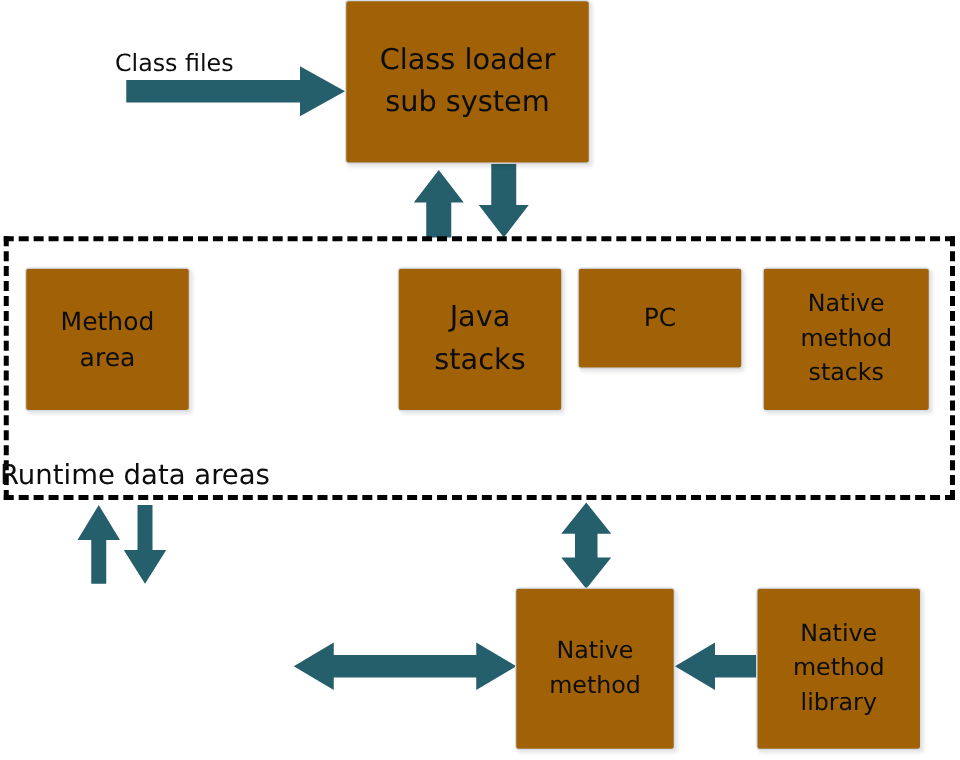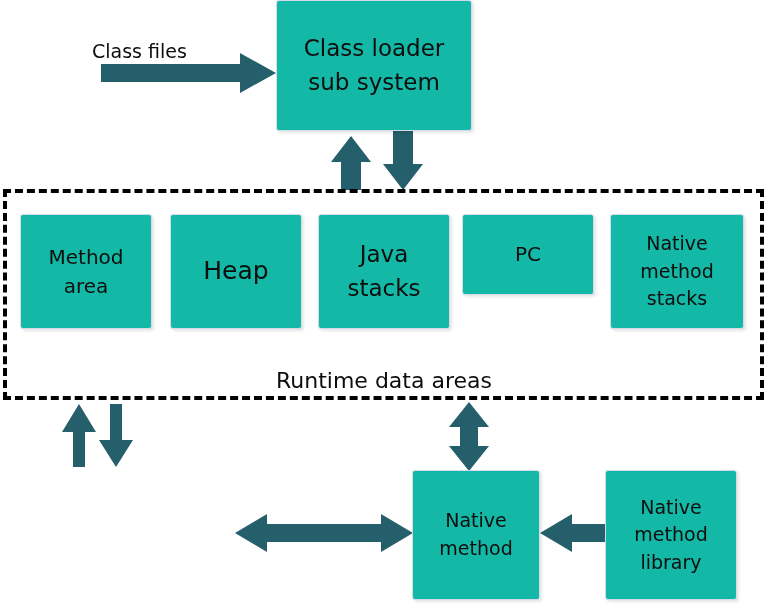--- a/index.html
+++ b/index.html
@@ -16,21 +16,21 @@
     color: #0d0d0d;
   }
   #diagram {
     position: absolute;
     inset: 0;
     width: 768px;
     height: 608px;
   }
   .node {
     position: absolute;
-    background: #14b8a6;
+    background: #a16207;
     border: 1px solid #d4dcea;
     border-radius: 3px;
     box-shadow: 2px 2px 3px rgba(0,0,0,0.10);
     display: flex;
     flex-direction: column;
     justify-content: center;
     text-align: center;
     box-sizing: border-box;
     line-height: 1.45;
     color: #0d0d0d;
@@ -57,21 +57,21 @@
     height: 211px;
     border: 4px dashed #000000;
     box-sizing: border-box;
     background: transparent;
   }
   #runtime-label {
     position: absolute;
     left: 0;
     top: 368px;
     width: 768px;
-    text-align: center;
+    text-align: left;
     font-size: 22px;
     color: #0d0d0d;
   }
 
   
   #label-class-files {
     position: absolute;
     left: 92px;
     top: 40px;
     font-size: 19px;
@@ -126,23 +126,20 @@
   <div class="node" id="node-class-loader">
     <span class="line">Class loader</span>
     <span class="line">sub system</span>
   </div>
 
   <div class="node" id="node-method-area">
     <span class="line">Method</span>
     <span class="line">area</span>
   </div>
 
-  <div class="node" id="node-heap">
-    <span class="line">Heap</span>
-  </div>
 
   <div class="node" id="node-java-stacks">
     <span class="line">Java</span>
     <span class="line">stacks</span>
   </div>
 
   <div class="node" id="node-pc-registers">
     <span class="line">PC</span>
   </div>
 

